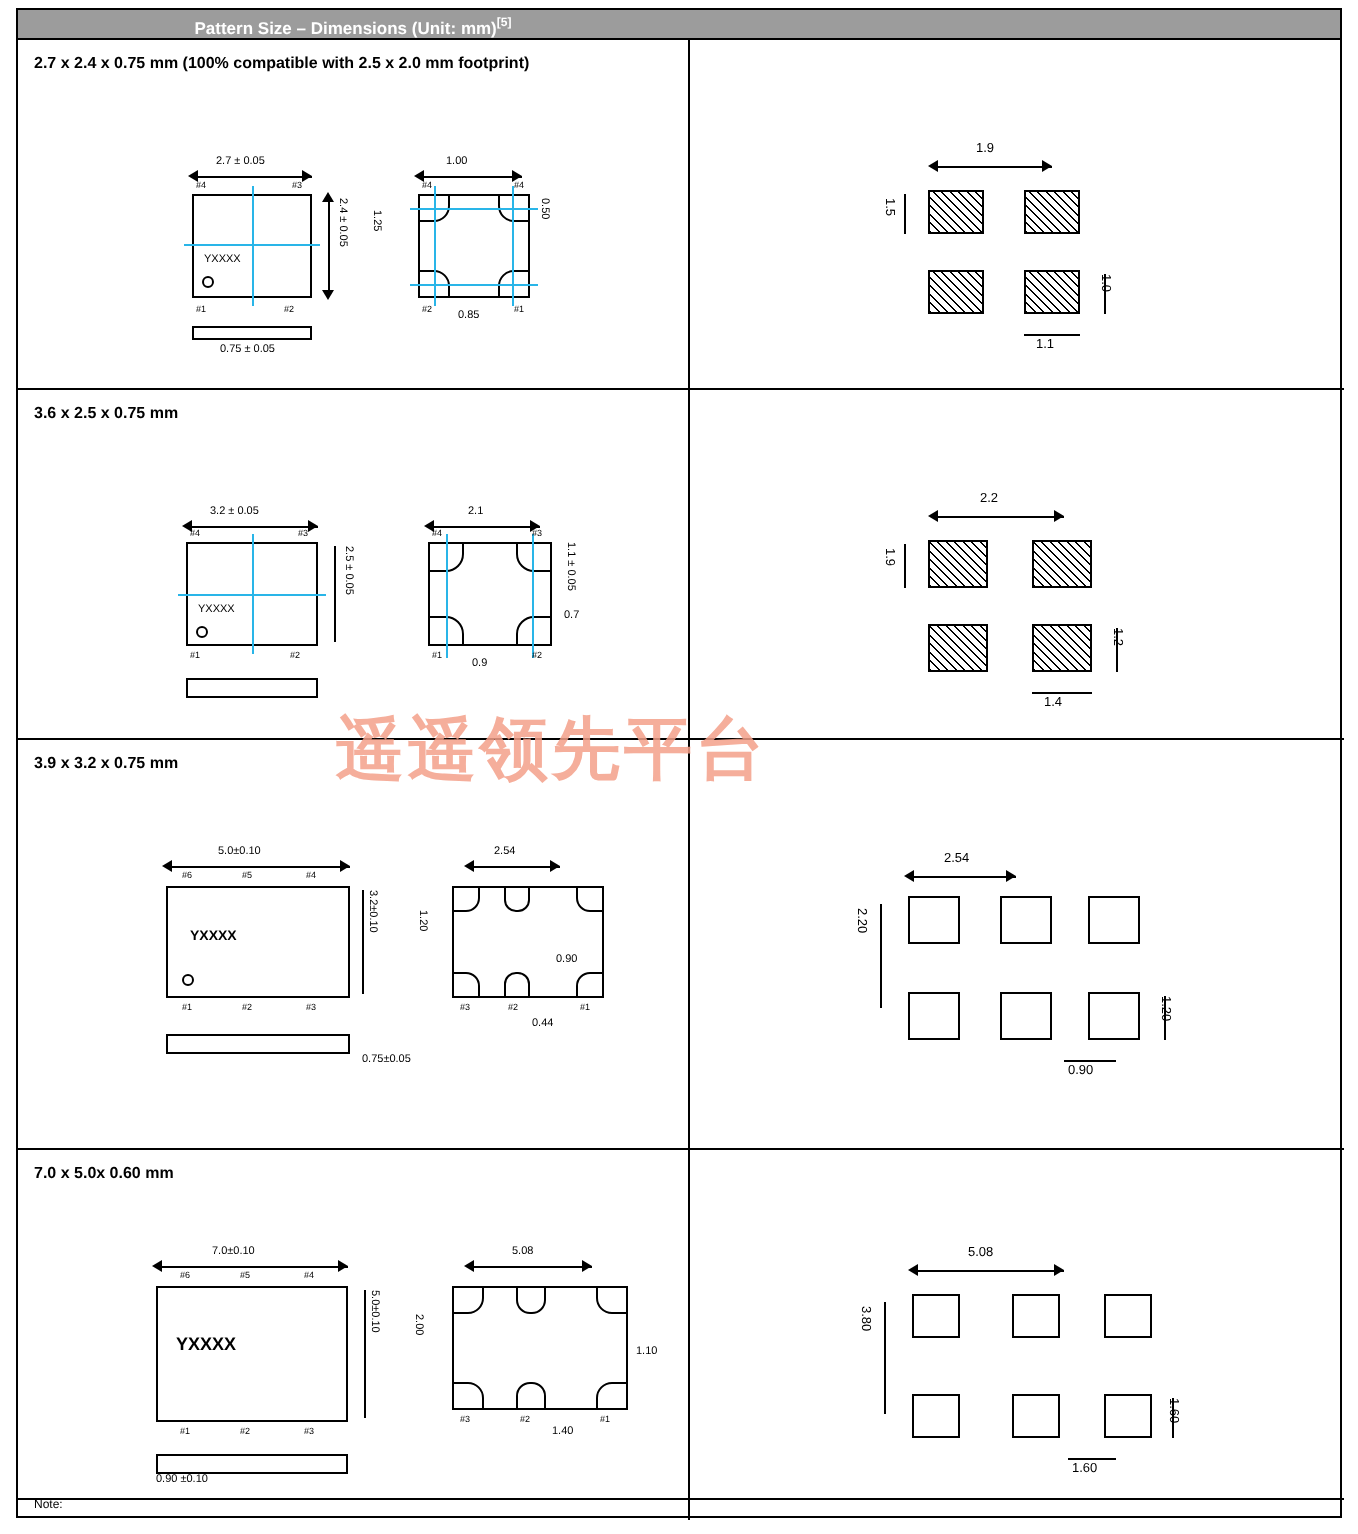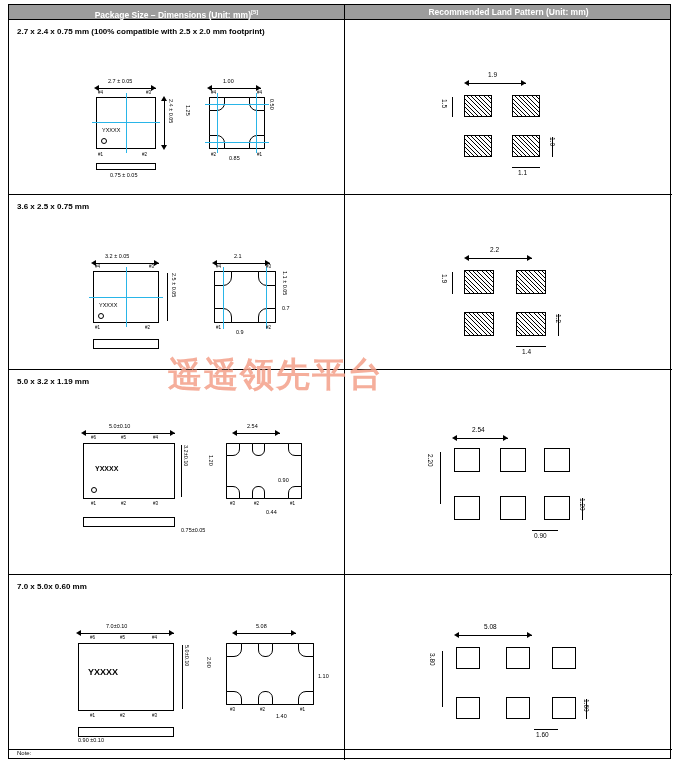--- a/index.html
+++ b/index.html
@@ -54,22 +54,21 @@
     font-family:"DejaVu Sans", sans-serif;
     z-index:50;pointer-events:none;
   }
 </style>
 </head>
 <body>
 
 <div class="sheet">
 
   <div class="hdr">
-    <div class="cell c1"><span>Package Size – Dimensions (Unit: mm)</span><span class="sup">[5]</span></div>
-    <div class="cell c2">Recommended Land Pattern (Unit: mm)</div>
+    <div class="cell c1"><span>Pattern Size – Dimensions (Unit: mm)</span><span class="sup">[5]</span></div>
   </div>
   <div class="vdiv"></div>
 
   <div class="row r1">
     <div class="rowlabel">2.7 x 2.4 x 0.75 mm (100% compatible with 2.5 x 2.0 mm footprint)</div>
 
     <div class="dw" style="left:75px;top:55px;width:110px;height:95px;">
 
       <div class="ln hl" style="left:12px;top:13px;width:60px;"></div>
       <div class="arrow" style="left:10px;top:10px;border-top:3px solid transparent;border-bottom:3px solid transparent;border-right:5px solid #000;"></div>
@@ -196,21 +195,21 @@
       <div class="ln vl" style="left:18px;top:32px;height:22px;"></div>
       <div class="txt7 vert" style="left:14px;top:34px;transform:rotate(90deg);">1.9</div>
       <div class="ln vl" style="left:124px;top:74px;height:22px;"></div>
       <div class="txt7 vert" style="left:128px;top:74px;transform:rotate(90deg);">1.2</div>
       <div class="ln hl" style="left:82px;top:106px;width:30px;"></div>
       <div class="txt7" style="left:88px;top:108px;">1.4</div>
     </div>
   </div>
 
   <div class="row r3">
-    <div class="rowlabel">5.0 x 3.2 x 1.19 mm</div>
+    <div class="rowlabel">3.9 x 3.2 x 0.75 mm</div>
 
     <div class="dw" style="left:60px;top:45px;width:140px;height:140px;">
       <div class="ln hl" style="left:14px;top:18px;width:92px;"></div>
       <div class="arrow" style="left:12px;top:15px;border-top:3px solid transparent;border-bottom:3px solid transparent;border-right:5px solid #000;"></div>
       <div class="arrow" style="left:101px;top:15px;border-top:3px solid transparent;border-bottom:3px solid transparent;border-left:5px solid #000;"></div>
       <div class="txt" style="left:40px;top:8px;">5.0±0.10</div>
       <div class="box" style="left:14px;top:28px;width:92px;height:56px;"></div>
       <div class="txtb" style="left:26px;top:50px;">YXXXX</div>
       <div style="position:absolute;left:22px;top:72px;width:4px;height:4px;border:1px solid #000;border-radius:50%;"></div>
       <div class="ln vl" style="left:112px;top:30px;height:52px;"></div>

